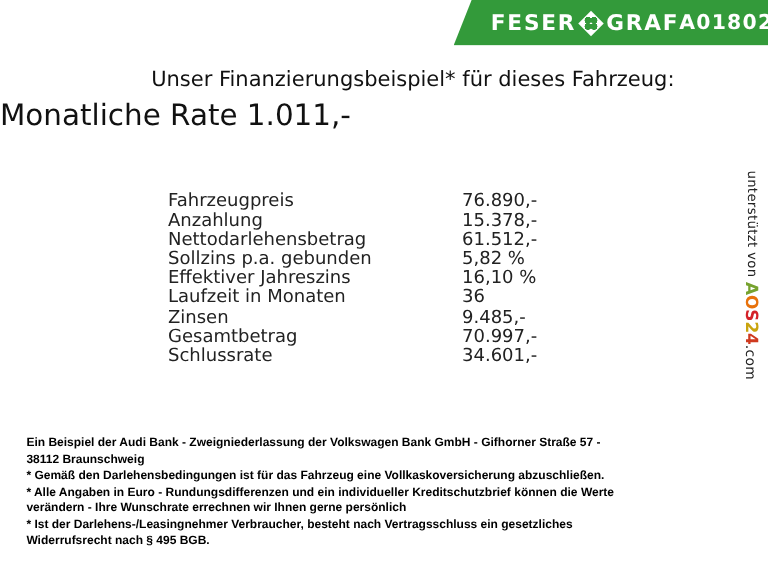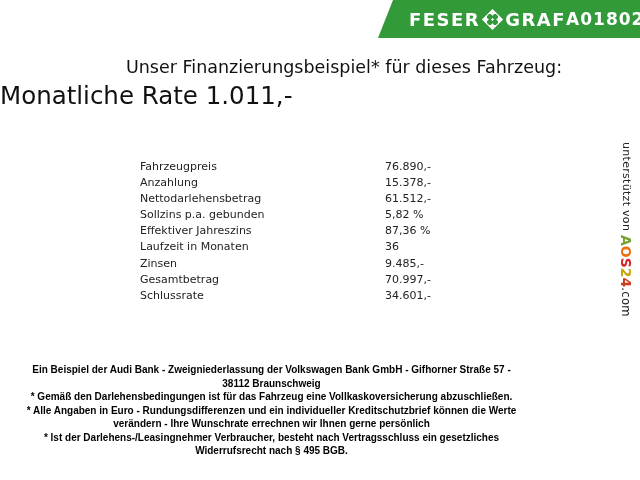--- a/index.html
+++ b/index.html
@@ -29,36 +29,36 @@
   .vehicle-id{
     margin-left:auto;margin-right:13px;color:#ffffff;
     font-size:17px;font-weight:bold;letter-spacing:1px;
   }
   
   .title1{position:absolute;top:57px;left:0;width:640px;text-align:center;
     font-size:17.5px;color:#111;padding-left:24px;}
   .title2{position:absolute;top:81px;left:0;width:640px;text-align:left;
     font-size:24.5px;color:#111;}
   
-  .ftable{position:absolute;top:159px;left:140px;width:350px;font-size:11px;color:#222;}
+  .ftable{position:absolute;top:159px;left:140px;width:350px;font-size:15px;color:#222;}
   .frow{display:flex;height:16.1px;line-height:16.1px;}
   .flabel{flex:0 0 245px;}
   .fvalue{flex:1;}
   
   .vertical{
     position:absolute;top:142px;right:6px;height:220px;
     writing-mode:vertical-rl;font-size:11px;color:#222;letter-spacing:0.3px;
     white-space:nowrap;
   }
   .aos{font-weight:bold;font-size:14px;letter-spacing:0;}
   .aos-com{font-size:11.5px;color:#222;}
   
   .footer{
     position:absolute;top:363px;left:0;width:543px;box-sizing:border-box;
-    padding:0 22px;text-align:center;color:#000;
+    padding:0 22px;color:#000;
     font-family:"Liberation Sans", sans-serif;font-size:10px;font-weight:bold;
     line-height:13.5px;
   }
   .footer p{margin:0;}
 </style>
 </head>
 <body style="--green: #339a3a;">
 
 <div>
 
@@ -86,21 +86,21 @@
       <div class="frow">
         <span class="flabel">Nettodarlehensbetrag</span>
         <span class="fvalue">61.512,-</span>
       </div>
       <div class="frow">
         <span class="flabel">Sollzins p.a. gebunden</span>
         <span class="fvalue">5,82 %</span>
       </div>
       <div class="frow">
         <span class="flabel">Effektiver Jahreszins</span>
-        <span class="fvalue">87,36 %</span>
+        <span class="fvalue">16,10 %</span>
       </div>
       <div class="frow">
         <span class="flabel">Laufzeit in Monaten</span>
         <span class="fvalue">36</span>
       </div>
       <div class="frow">
         <span class="flabel">Zinsen</span>
         <span class="fvalue">9.485,-</span>
       </div>
       <div class="frow">

